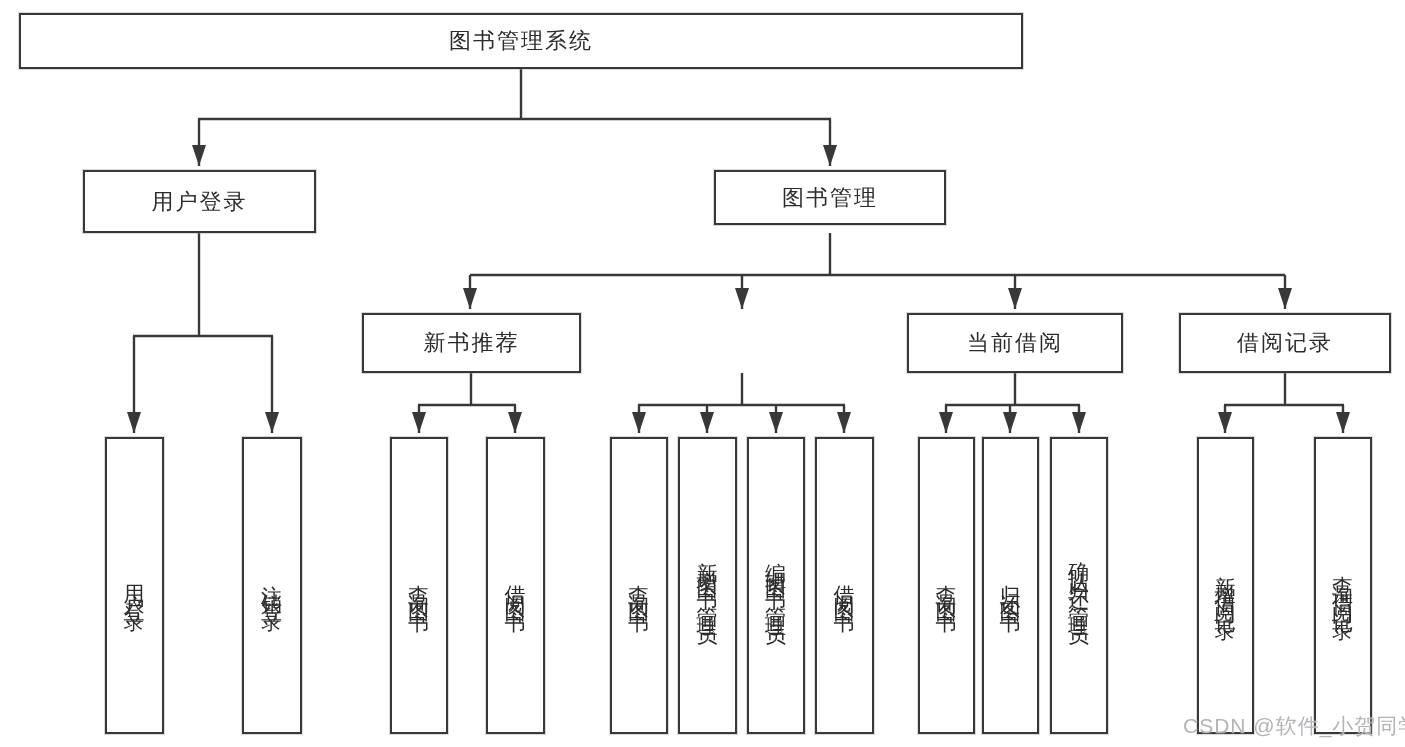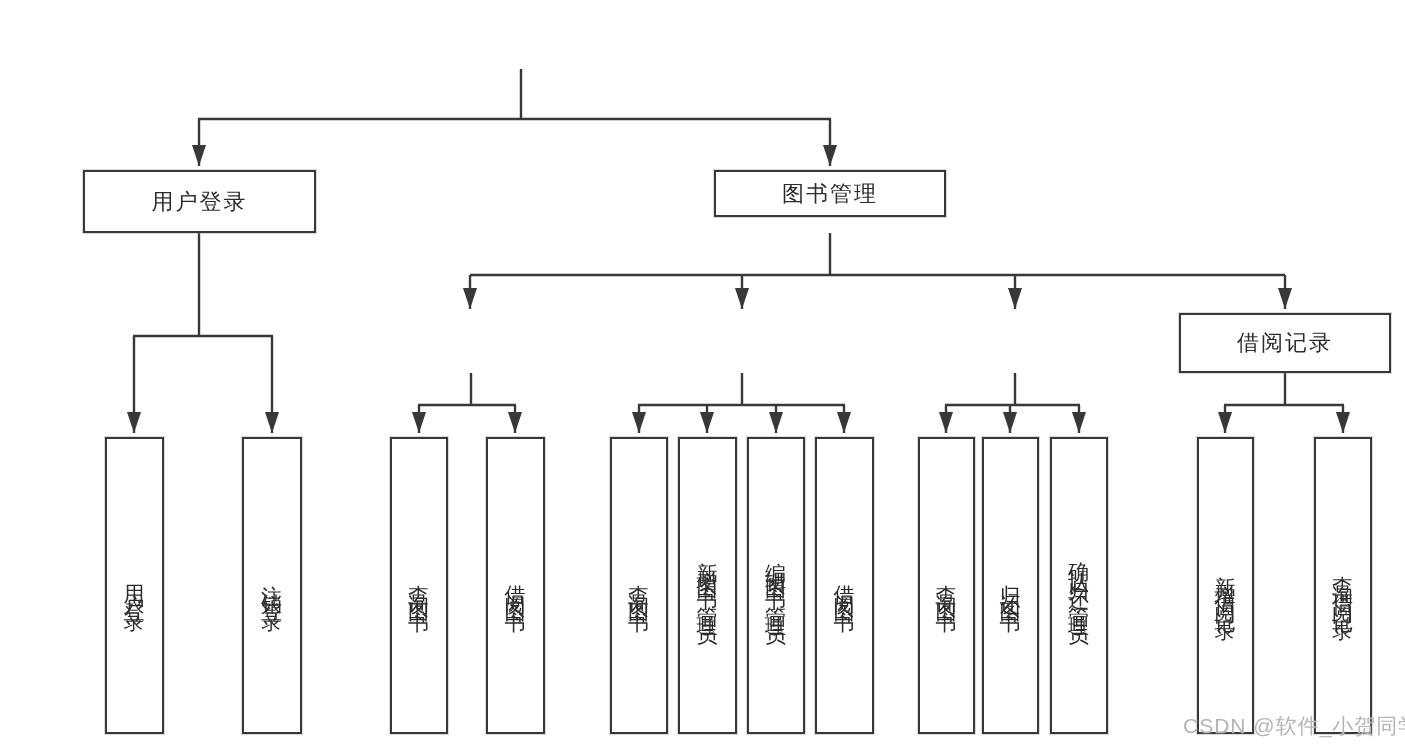--- a/index.html
+++ b/index.html
@@ -101,28 +101,37 @@
       <path d="M1010,405 V433" marker-end="url(#arrow)"></path>
       <path d="M1079,405 V433" marker-end="url(#arrow)"></path>
 
       <path d="M1285,373 V405"></path>
       <path d="M1224,405 H1344"></path>
       <path d="M1225,405 V433" marker-end="url(#arrow)"></path>
       <path d="M1343,405 V433" marker-end="url(#arrow)"></path>
     </g>
   </svg>
 
+  <div class="node-h" style="left:19px;top:13px;width:1004px;height:56px;">
+    <span>图书管理系统</span>
+  </div>
 
   <div class="node-h" style="left:83px;top:170px;width:233px;height:63px;">
     <span>用户登录</span>
   </div>
-  <div class="node-h" style="left:714px;top:170px;width:232px;height:47px;">
+  <div class="node-h" style="left:714px;top:170px;width:232px;height:55px;">
     <span>图书管理</span>
   </div>
 
+  <div class="node-h" style="left:362px;top:313px;width:219px;height:60px;">
+    <span>新书推荐</span>
+  </div>
+  <div class="node-h" style="left:907px;top:313px;width:216px;height:60px;">
+    <span>当前借阅</span>
+  </div>
   <div class="node-h" style="left:1179px;top:313px;width:212px;height:60px;">
     <span>借阅记录</span>
   </div>
 
   <div class="node-v" style="left:105px;top:437px;width:59px;height:297px;">
     <span>用户登录</span>
   </div>
   <div class="node-v" style="left:242px;top:437px;width:60px;height:297px;">
     <span>注销登录</span>
   </div>

